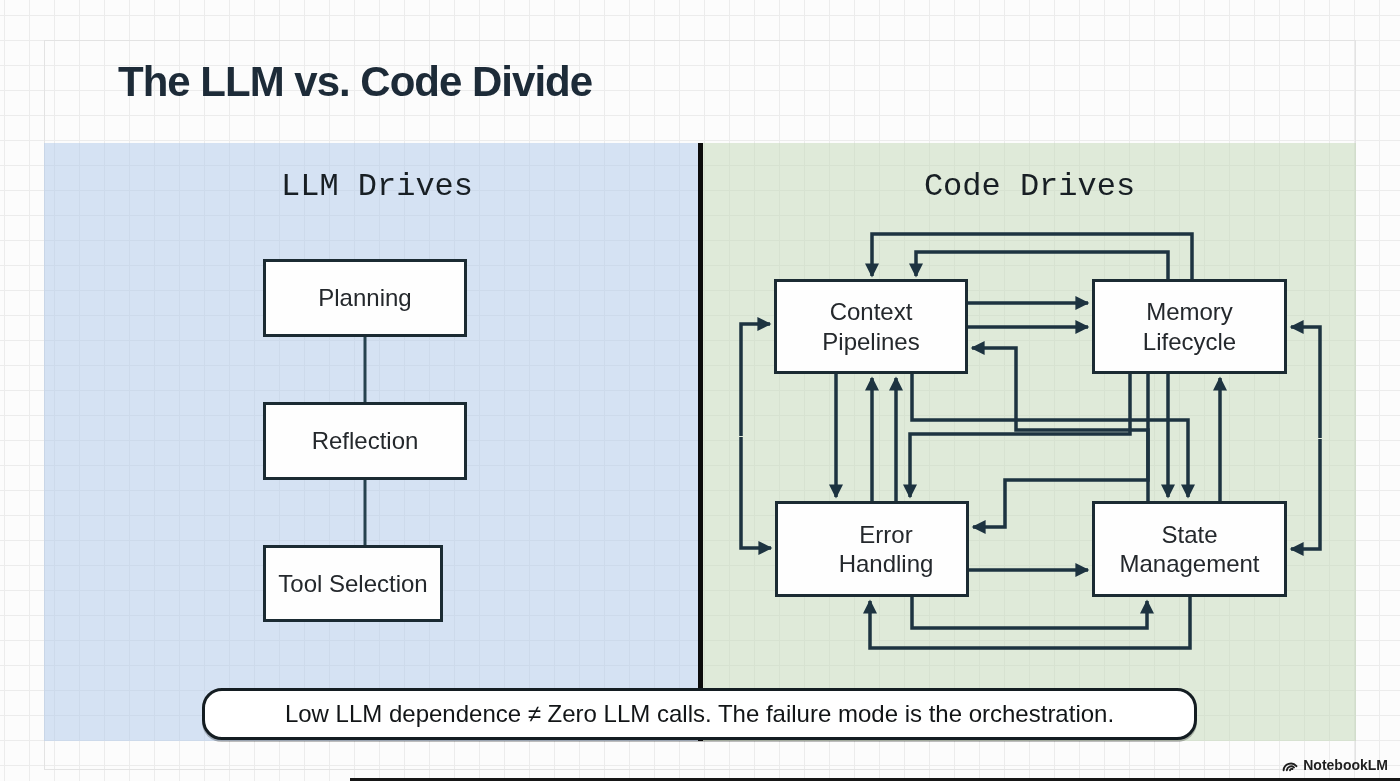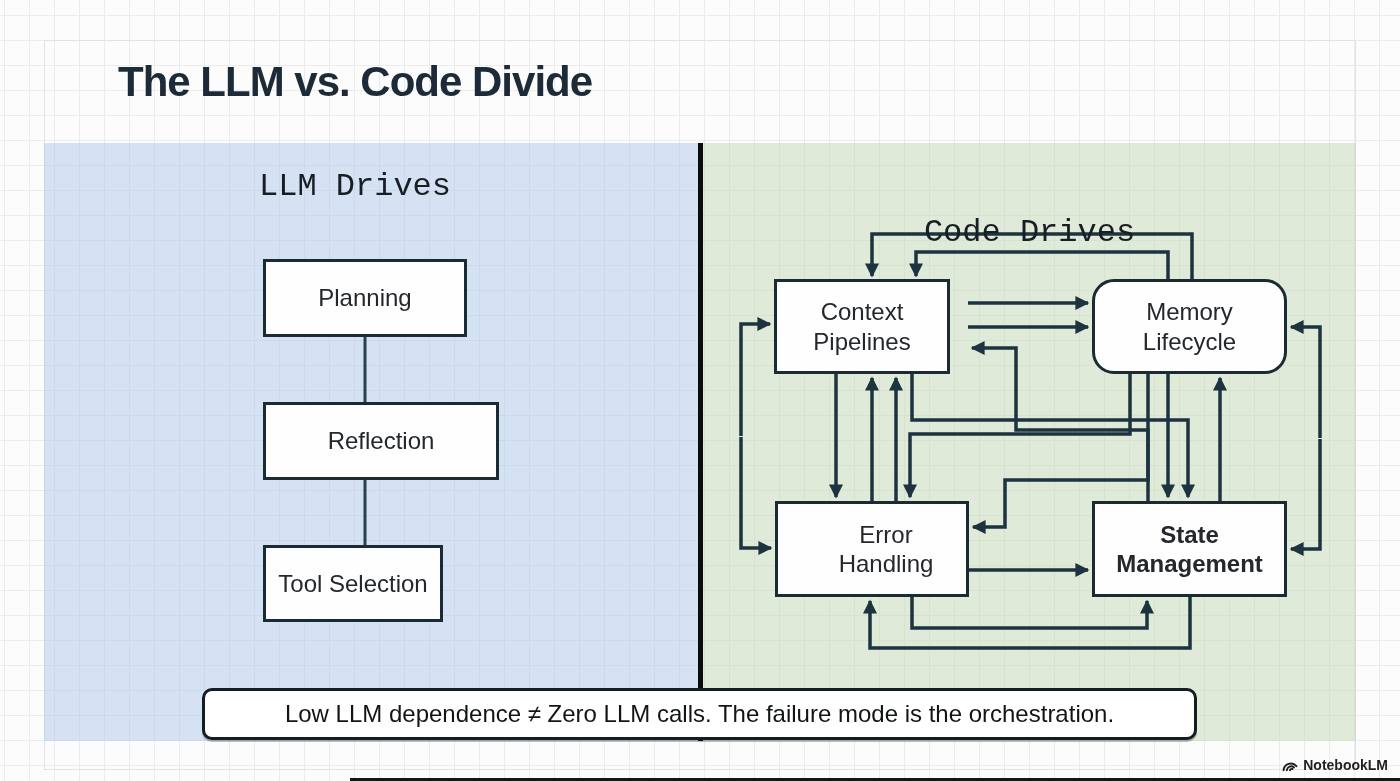--- a/index.html
+++ b/index.html
@@ -29,44 +29,44 @@
   .panel{ position:absolute; top:143px; height:598px; z-index:1; }
   .panel-blue{ left:44px;  width:654px; background:rgba(176,202,233,0.52); }
   .panel-green{ left:703px; width:653px; background:rgba(193,215,182,0.50); }
   .divider{ position:absolute; left:698px; top:143px; width:5px; height:598px; background:#0c0c0c; z-index:2; }
 
   .panel-header{
     position:absolute; top:168px; z-index:3;
     font-family:"Liberation Mono","DejaVu Sans Mono",monospace;
     font-size:32px; font-weight:500; color:#181f24; text-align:center;
   }
-  .panel-header.left{ left:28px; width:654px; }
-  .panel-header.right{ left:703px; width:653px;margin-top:46px; }
+  .panel-header.left{ left:50px; width:654px; }
+  .panel-header.right{ left:703px; width:653px; }
 
   .node{
     position:absolute; z-index:3; background:#fefefe;
     border:3px solid #1b2b33; display:flex; align-items:center; justify-content:center;
     text-align:center; font-size:24px; color:#24282c; line-height:1.22;
   }
   
   .n-planning      { left:263px; top:259px; width:204px; height:78px; }
-  .n-reflection    { left:263px; top:402px; width:236px; height:78px; }
+  .n-reflection    { left:263px; top:402px; width:204px; height:78px; }
   .n-toolselection { left:263px; top:545px; width:180px; height:77px; }
   
-  .n-context { left:774px;  top:279px; width:176px; height:95px; }
-  .n-memory  { left:1092px; top:279px; width:195px; height:95px;border-radius:22px; }
+  .n-context { left:774px;  top:279px; width:194px; height:95px; }
+  .n-memory  { left:1092px; top:279px; width:195px; height:95px; }
   .n-error   { left:775px;  top:501px; width:194px; height:96px;padding-left:28px; }
-  .n-state   { left:1092px; top:501px; width:195px; height:96px;font-weight:bold; }
+  .n-state   { left:1092px; top:501px; width:195px; height:96px; }
   .node .lbl{ padding:0 8px; }
 
   .mesh-svg{ position:absolute; left:0; top:0; width:1400px; height:781px; z-index:2; pointer-events:none; }
 
   .caption-box{
     position:absolute; left:202px; top:688px; width:995px; height:52px; z-index:5;
-    background:#fff; border:3px solid #141d22; border-radius:10px;
+    background:#fff; border:3px solid #141d22; border-radius:20px;
     display:flex; align-items:center; justify-content:center;
     box-shadow:0 2px 0 rgba(0,0,0,0.25);
     font-size:24px; font-weight:500; color:#121517;
   }
 
   .watermark{
     position:absolute; right:12px; top:757px; z-index:6;
     display:flex; align-items:center; gap:5px;
     font-size:14px; font-weight:700; color:#1f1f1f;
   }

